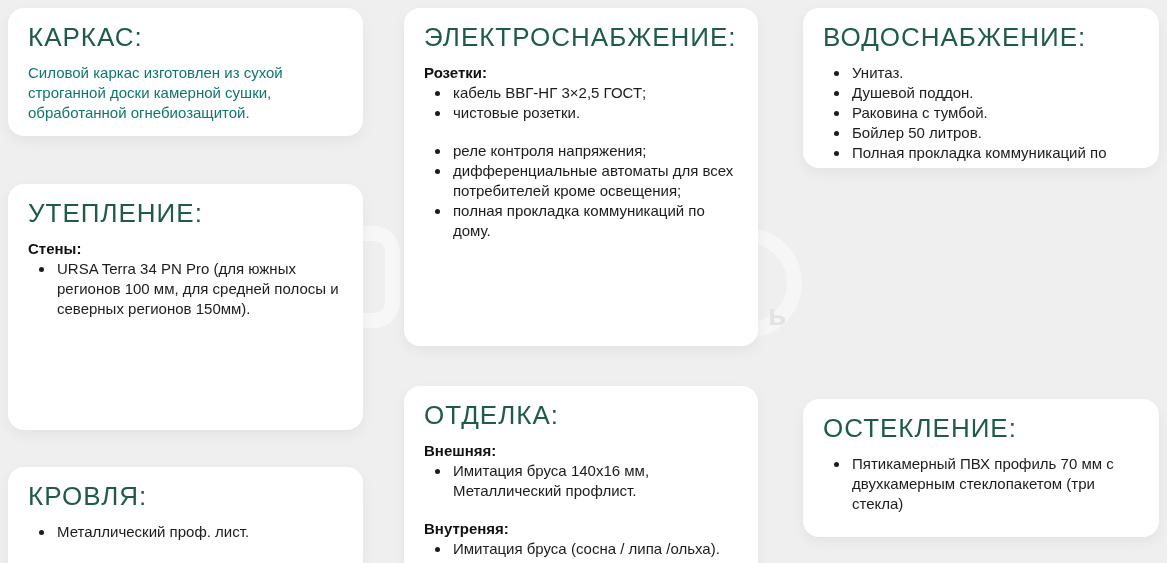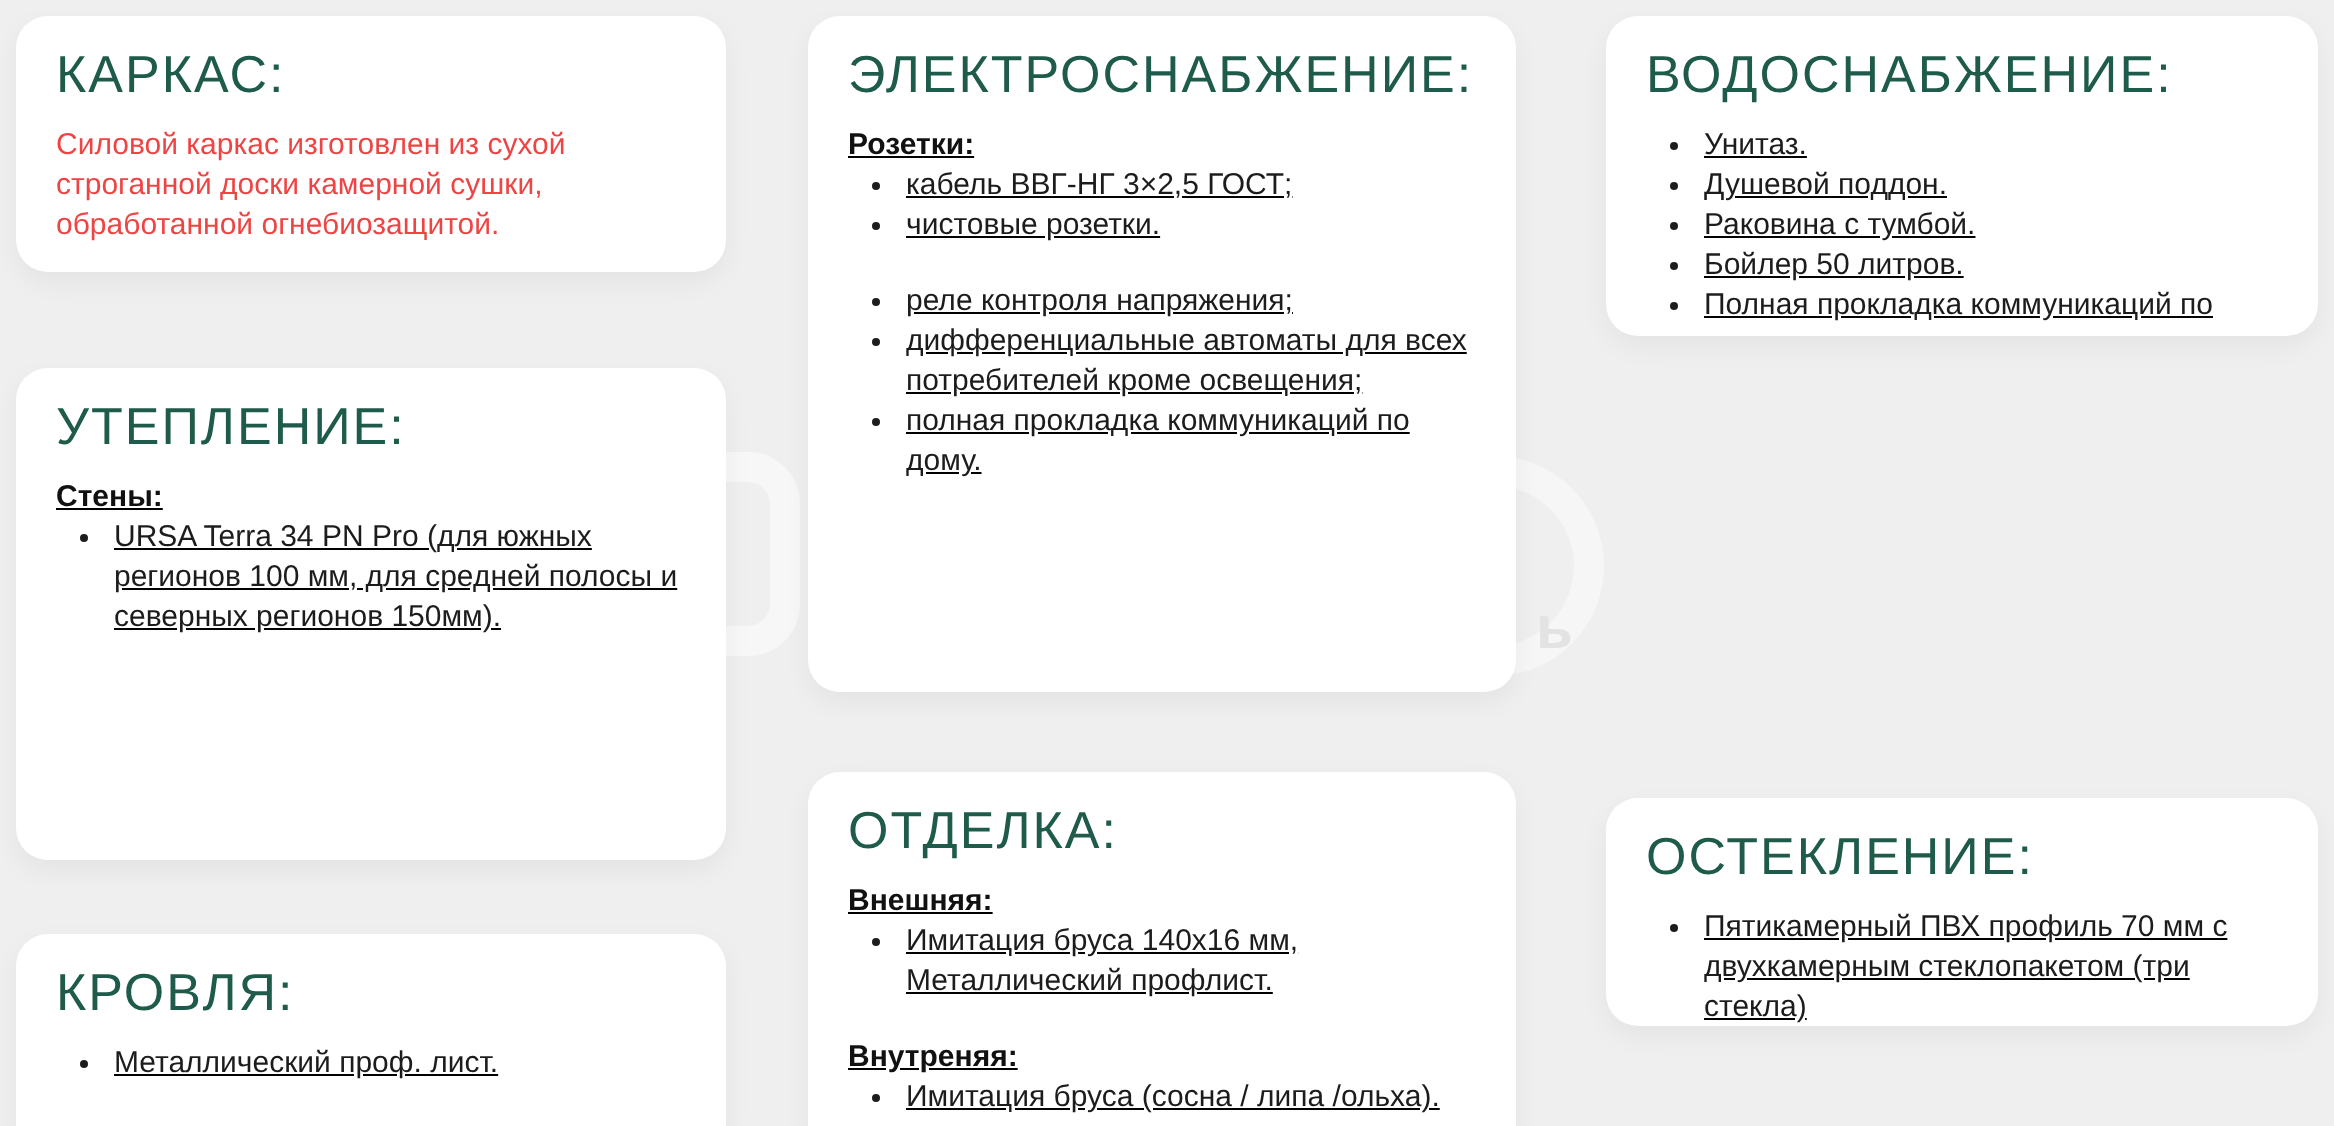--- a/index.html
+++ b/index.html
@@ -57,23 +57,23 @@
     font-size: 26px;
     font-weight: 400;
     letter-spacing: 1px;
     color: #1e5b4a;
     line-height: 1.2;
   }
   .card-paragraph {
     margin: 0;
     font-size: 15px;
     line-height: 20px;
-    color: #ef4444;
+    color: #0f766e;
   }
-  .section { margin-top: 0; text-decoration: underline; }
+  .section { margin-top: 0; }
   .section + .section { margin-top: 18px; }
   .subtitle {
     font-size: 15px;
     font-weight: 700;
     color: #111111;
     line-height: 20px;
   }
   .card ul {
     margin: 0;
     padding: 0 0 0 27px;
@@ -86,21 +86,21 @@
     padding-left: 2px;
   }
   
   #card-karkas      { left: 8px;   top: 8px;   width: 355px; height: 128px; }
   #card-uteplenie   { left: 8px;   top: 184px; width: 355px; height: 246px; }
   #card-krovlya     { left: 8px;   top: 467px; width: 355px; height: 110px; }
   #card-elektro     { left: 404px; top: 8px;   width: 354px; height: 338px; }
   #card-otdelka     { left: 404px; top: 386px; width: 354px; height: 192px; }
   #card-vodosnab    { left: 803px; top: 8px;   width: 356px; height: 160px; }
   #card-otoplenie   { left: 803px; top: 222px; width: 356px; height: 131px; }
-  #card-osteklenie  { left: 803px; top: 399px; width: 356px; height: 114px; }
+  #card-osteklenie  { left: 803px; top: 399px; width: 356px; height: 138px; }
 </style>
 </head>
 <body>
 
 <div class="page">
   <div class="watermark">
     <div class="wm-rect"></div>
     <div class="wm-circle"></div>
     <div class="wm-letter">ь</div>
   </div>

